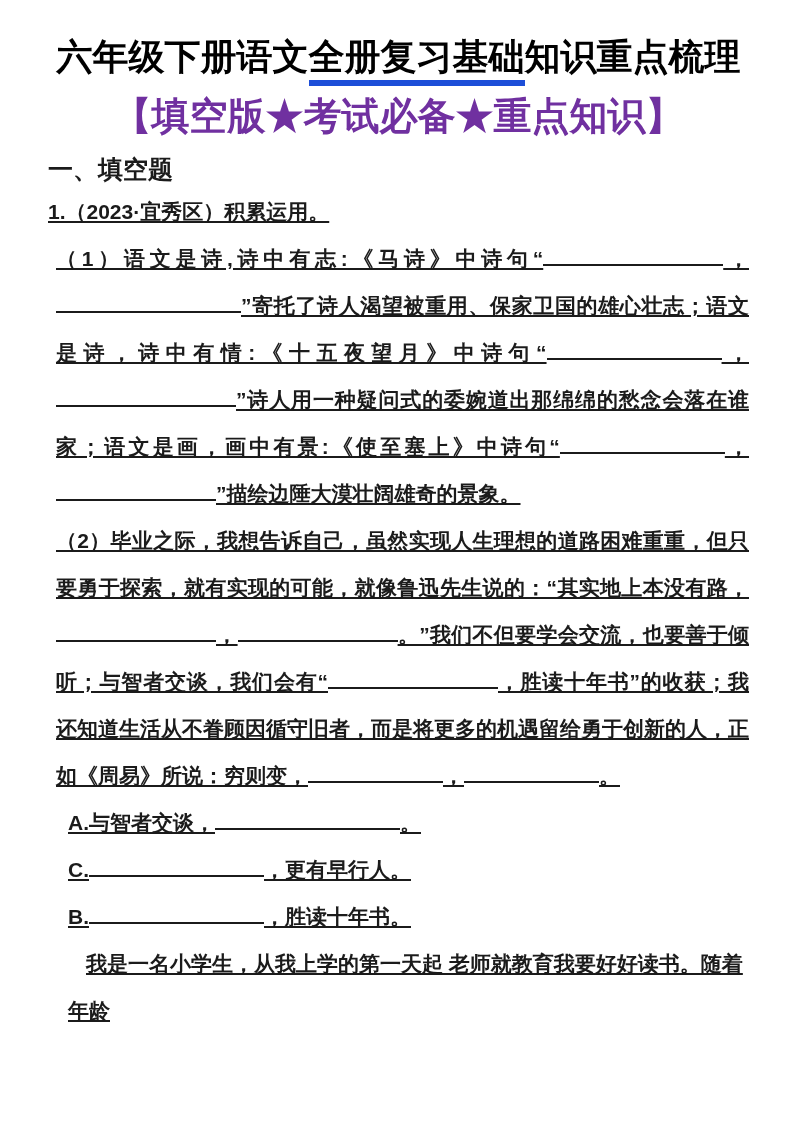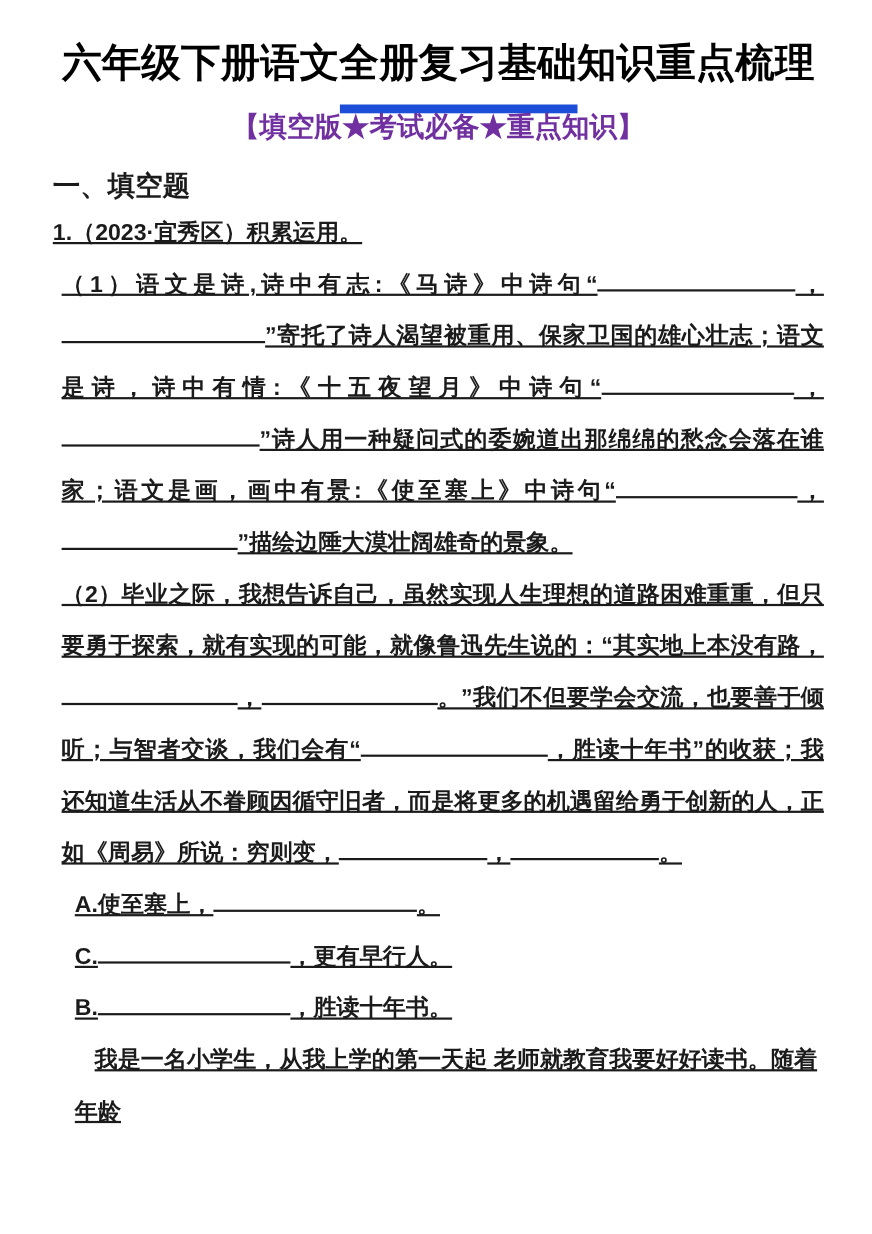--- a/index.html
+++ b/index.html
@@ -16,26 +16,26 @@
   }
   .doc-title {
     text-align: center;
     font-size: 36px;
     font-weight: bold;
     line-height: 54px;
     color: #000000;
     white-space: nowrap;
   }
   .doc-title .underlined {
-    border-bottom: 8px solid #1d4ed8;
-    padding-bottom: 18px;
+    border-bottom: 6px solid #1d4ed8;
+    padding-bottom: 3px;
   }
   .doc-subtitle {
     text-align: center;
-    font-size: 25px;
+    font-size: 38px;
     font-weight: bold;
     line-height: 40px;
     margin-top: 12px;
     white-space: nowrap;
   }
   .section-heading {
     font-size: 25px;
     font-weight: bold;
     line-height: 30px;
     margin-top: 18px;
@@ -71,18 +71,18 @@
   </div>
 
   <div class="doc-subtitle" style="color: rgb(112, 48, 160);">【填空版★考试必备★重点知识】</div>
 
   <div class="section-heading">一、填空题</div>
 
   <div class="doc-body">
       <div class="block question"><span>1.（2023·宜秀区）积累运用。</span></div>
       <div class="block para"><span>（1）语文是诗,诗中有志:《马诗》中诗句“</span><span class="blank" style="width: 180px;"></span><span>，</span><span class="blank" style="width: 185px;"></span><span>”寄托了诗人渴望被重用、保家卫国的雄心壮志；语文是诗，诗中有情:《十五夜望月》中诗句“</span><span class="blank" style="width: 175px;"></span><span>，</span><span class="blank" style="width: 180px;"></span><span>”诗人用一种疑问式的委婉道出那绵绵的愁念会落在谁家；语文是画，画中有景:《使至塞上》中诗句“</span><span class="blank" style="width: 165px;"></span><span>，</span><span class="blank" style="width: 160px;"></span><span>”描绘边陲大漠壮阔雄奇的景象。</span></div>
       <div class="block para"><span>（2）毕业之际，我想告诉自己，虽然实现人生理想的道路困难重重，但只要勇于探索，就有实现的可能，就像鲁迅先生说的：“其实地上本没有路，</span><span class="blank" style="width: 160px;"></span><span>，</span><span class="blank" style="width: 160px;"></span><span>。”我们不但要学会交流，也要善于倾听；与智者交谈，我们会有“</span><span class="blank" style="width: 170px;"></span><span>，胜读十年书”的收获；我还知道生活从不眷顾因循守旧者，而是将更多的机遇留给勇于创新的人，正如《周易》所说：穷则变，</span><span class="blank" style="width: 135px;"></span><span>，</span><span class="blank" style="width: 135px;"></span><span>。</span></div>
-      <div class="block option"><span>A.使至塞上，</span><span class="blank" style="width: 185px;"></span><span>。</span></div>
+      <div class="block option"><span>A.与智者交谈，</span><span class="blank" style="width: 185px;"></span><span>。</span></div>
       <div class="block option"><span>C.</span><span class="blank" style="width: 175px;"></span><span>，更有早行人。</span></div>
       <div class="block option"><span>B.</span><span class="blank" style="width: 175px;"></span><span>，胜读十年书。</span></div>
       <div class="block closing"><span>我是一名小学生，从我上学的第一天起 老师就教育我要好好读书。随着年龄</span></div>
     </div>
 </div>
 
 </body></html>

